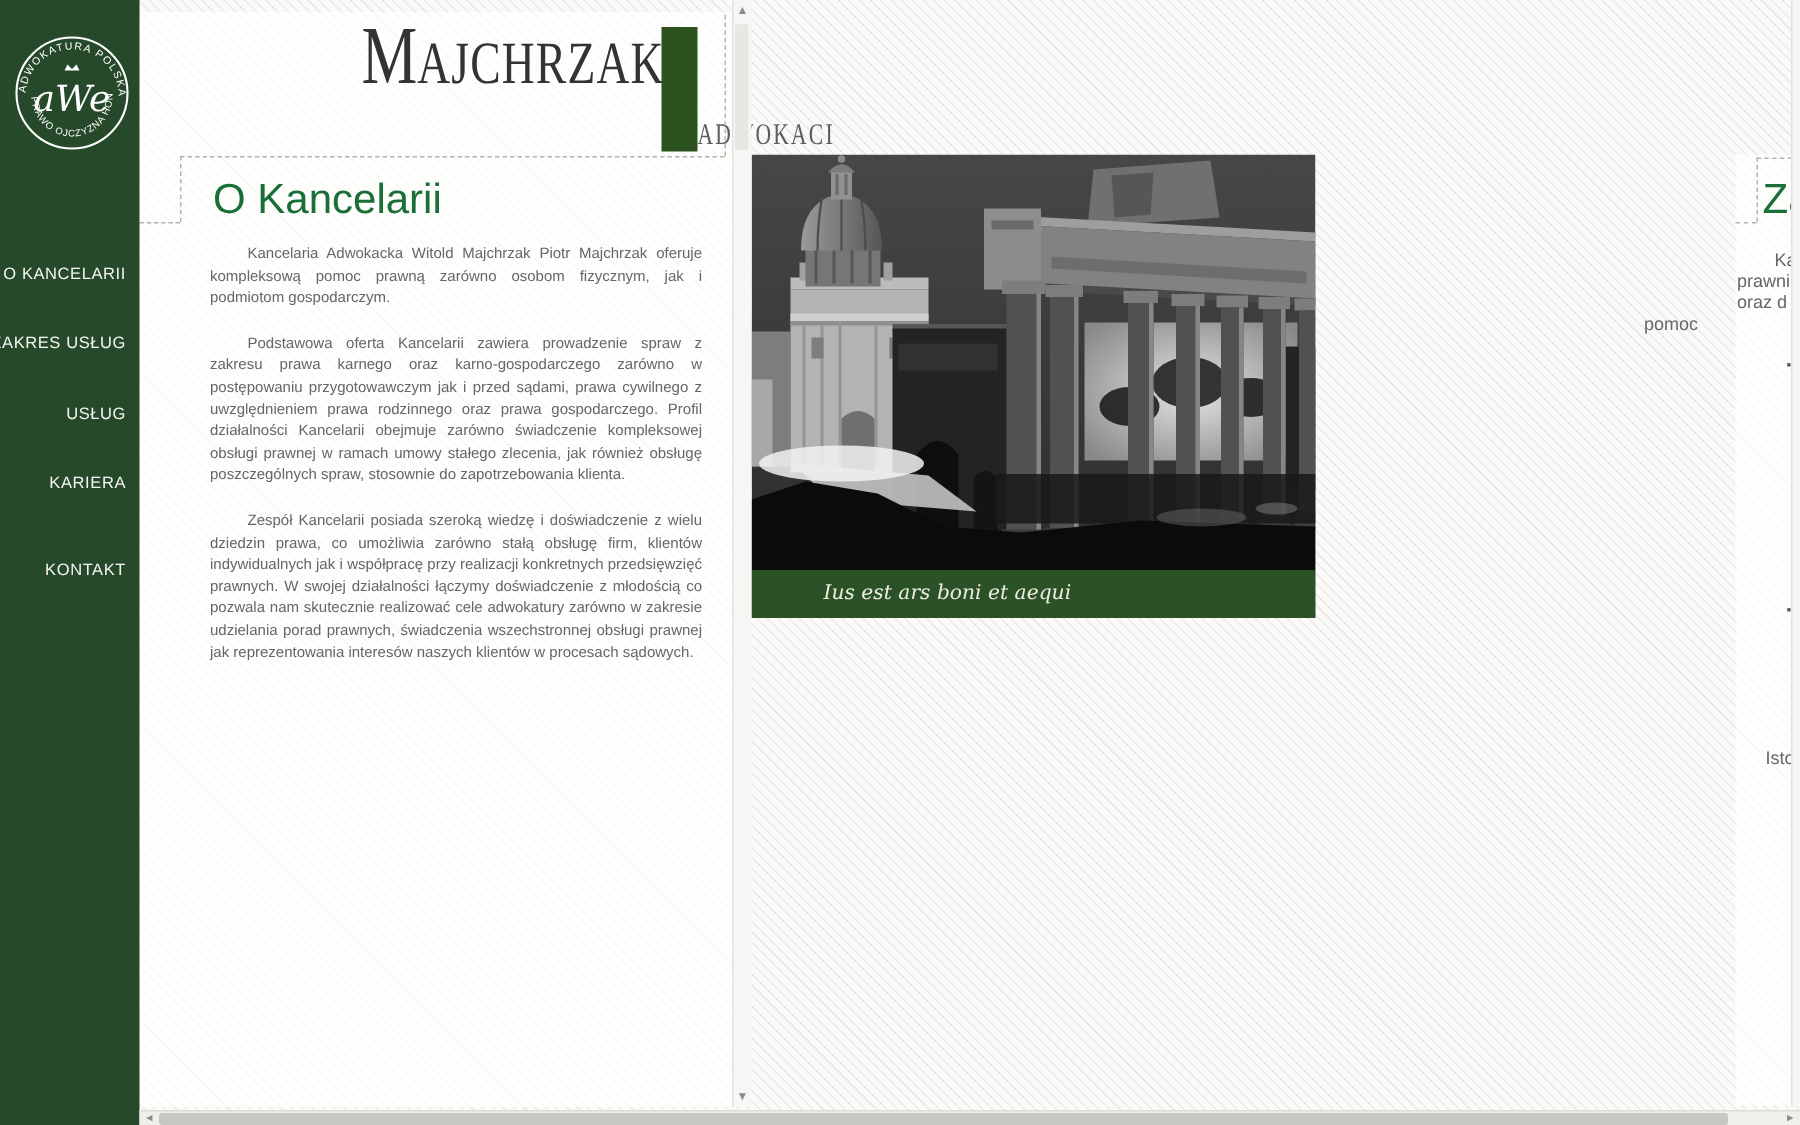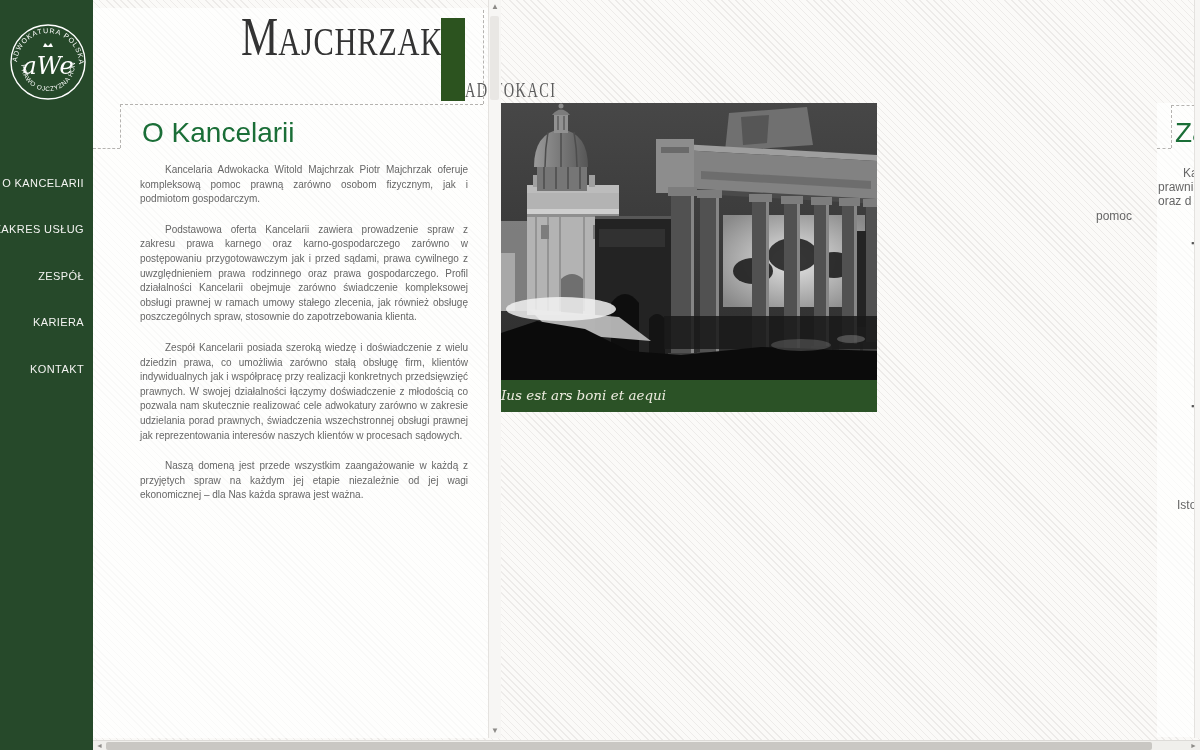--- a/index.html
+++ b/index.html
@@ -35,21 +35,21 @@
   .section-heading { position:absolute; color:#1a6e37; font-size:28px; line-height:32px;
     font-family:"Liberation Sans",sans-serif; white-space:nowrap; }
   .about-text { position:absolute; left:140px; top:163px; width:328px; }
   .about-text p { margin:0 0 16px 0; font-size:10px; line-height:14.6px; color:#666;
     text-align:justify; text-indent:25px; }
   .frag { position:absolute; font-size:12px; color:#666; white-space:nowrap; }
   .bullet { position:absolute; font-size:9px; color:#555; }
   
   .photo { position:absolute; left:501px; top:103px; width:376px; height:277px; display:block; }
   .caption-bar { position:absolute; left:501px; top:380px; width:376px; height:32px; background:#2b5226; }
-  .caption-bar span { display:block; line-height:31px; color:#edecdf;
+  .caption-bar span { display:block; padding-left:48px; line-height:31px; color:#edecdf;
     font-family:"DejaVu Serif", serif; font-style:italic; font-size:13.5px; }
   
   .vscroll { position:absolute; top:0; height:738px; background:#f7f6f4; border-left:1px solid #e4e2df; z-index:4; }
   .vs-left { left:488px; width:12px; }
   .vs-right { left:1194px; width:6px; }
   .scroll-arrow { position:absolute; color:#8d8b88; font-size:8px; line-height:12px; width:100%;
     text-align:center; cursor:pointer; user-select:none; }
   .vthumb { position:absolute; left:1px; width:9px; top:16px; height:84px; background:#e9e7e4; border-radius:2px; }
   .hscroll { position:absolute; left:93px; top:740px; width:1107px; height:10px;
     background:#f0efec; border-top:1px solid #dddbd8; z-index:6; }
@@ -71,21 +71,20 @@
   <div class="dash-v" style="left:120px; top:104px; height:44px;"></div>
   <div class="dash-h" style="left:93px; top:148px; width:27px;"></div>
   <div class="dash-v" style="left:483px; top:10px; height:94px;"></div>
 
   <div class="section-heading" style="left:142px; top:117px;">O Kancelarii</div>
 
   <div class="about-text">
     <p>Kancelaria Adwokacka Witold Majchrzak Piotr Majchrzak oferuje kompleksową pomoc prawną zarówno osobom fizycznym, jak i podmiotom gospodarczym.</p>
     <p>Podstawowa oferta Kancelarii zawiera prowadzenie spraw z zakresu prawa karnego oraz karno-gospodarczego zarówno w postępowaniu przygotowawczym jak i przed sądami, prawa cywilnego z uwzględnieniem prawa rodzinnego oraz prawa gospodarczego. Profil działalności Kancelarii obejmuje zarówno świadczenie kompleksowej obsługi prawnej w ramach umowy stałego zlecenia, jak również obsługę poszczególnych spraw, stosownie do zapotrzebowania klienta.</p>
     <p>Zespół Kancelarii posiada szeroką wiedzę i doświadczenie z wielu dziedzin prawa, co umożliwia zarówno stałą obsługę firm, klientów indywidualnych jak i współpracę przy realizacji konkretnych przedsięwzięć prawnych. W swojej działalności łączymy doświadczenie z młodością co pozwala nam skutecznie realizować cele adwokatury zarówno w zakresie udzielania porad prawnych, świadczenia wszechstronnej obsługi prawnej jak reprezentowania interesów naszych klientów w procesach sądowych.</p>
-    <p>Naszą domeną jest przede wszystkim zaangażowanie w każdą z przyjętych spraw na każdym jej etapie niezależnie od jej wagi ekonomicznej – dla Nas każda sprawa jest ważna.</p>
   </div>
 
   <svg class="photo" viewBox="0 0 376 277" aria-hidden="true">
     <defs>
       <linearGradient id="sky" x1="0" y1="0" x2="0" y2="1">
         <stop offset="0" stop-color="#474747"></stop>
           <stop offset="1" stop-color="#2d2d2d"></stop>
       </linearGradient>
       <radialGradient id="glow" cx="0.5" cy="0.5" r="0.65">
         <stop offset="0" stop-color="#f4f4f4"></stop>
@@ -228,23 +227,23 @@
         <textPath href="#arcTop" startOffset="2%">ADWOKATURA POLSKA</textPath>
       </text>
       <text font-size="6.4" fill="#ffffff" letter-spacing="0.6" font-family="Liberation Sans, sans-serif">
         <textPath href="#arcBot" startOffset="1%">PRAWO OJCZYZNA HONOR</textPath>
       </text>
       <polygon points="35,25 37,21 40,24 43,21 45,25" fill="#ffffff"></polygon>
       <text x="40" y="52" text-anchor="middle" font-size="24" font-style="italic" fill="#ffffff" font-family="DejaVu Serif, serif">aWe</text>
     </svg>
     <a class="nav-item" style="top:177px;">O KANCELARII</a>
     <a class="nav-item" style="top:223px;">ZAKRES USŁUG</a>
-    <a class="nav-item" style="top:270px;">ZESPÓŁ</a>
+    <a class="nav-item" style="top:270px;">USŁUG</a>
     <a class="nav-item" style="top:316px;">KARIERA</a>
-    <a class="nav-item" style="top:363px;">KONTAKT</a>
+    <a class="nav-item" style="top:374px;">KONTAKT</a>
   </div>
 
   <div class="vscroll vs-left">
     <div class="scroll-arrow" style="top:1px;">▲</div>
     <div class="vthumb"></div>
     <div class="scroll-arrow" style="top:725px;">▼</div>
   </div>
   <div class="vscroll vs-right"></div>
 
   <div class="hscroll">

